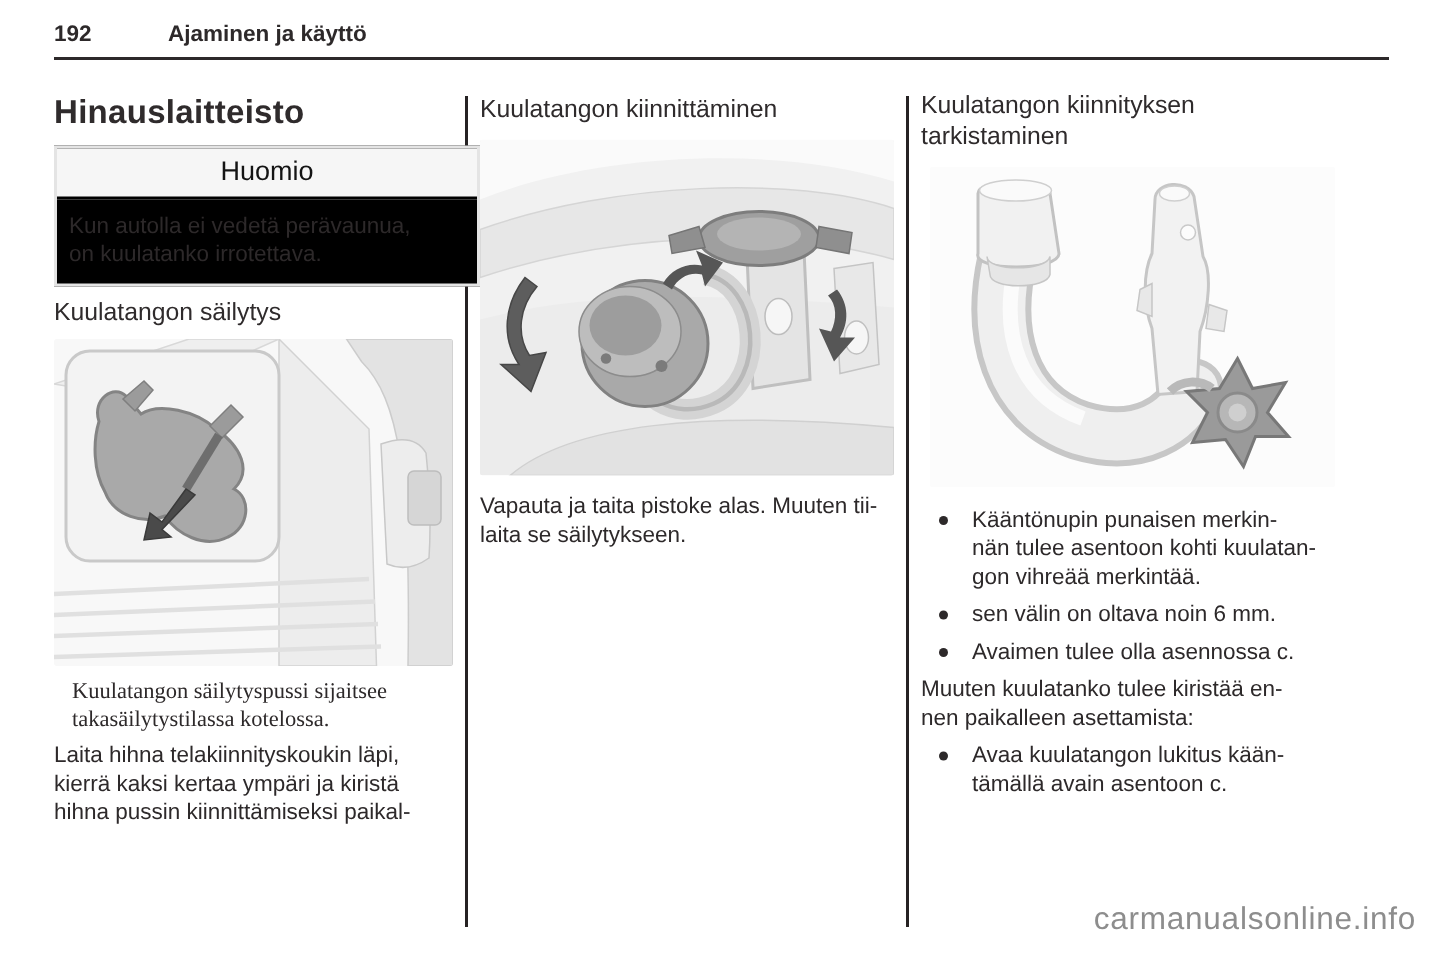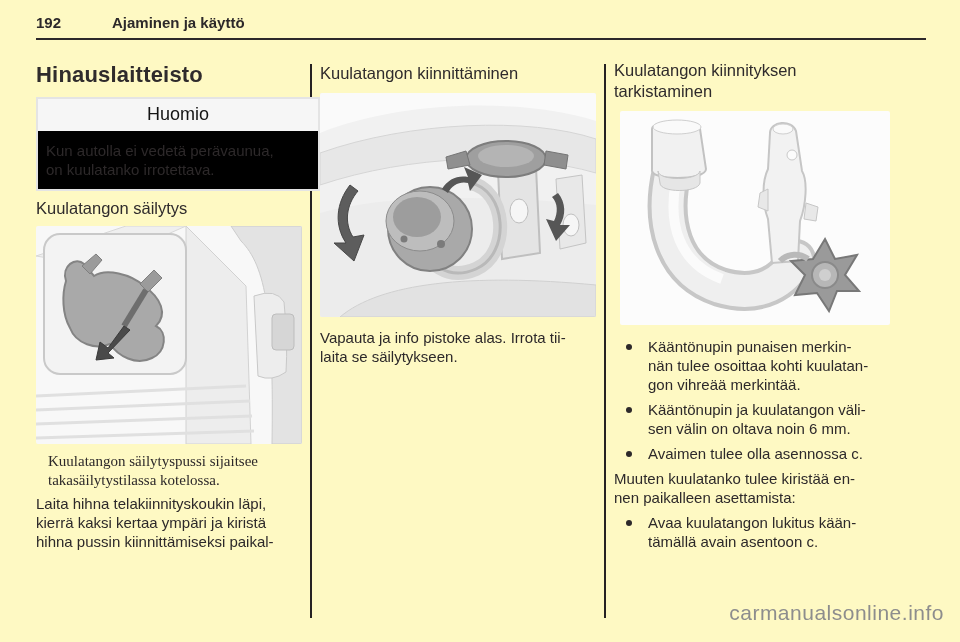--- a/index.html
+++ b/index.html
@@ -1,19 +1,19 @@
 <!DOCTYPE html>
 <html><head>
 <meta charset="utf-8">
 <style>
   * { margin:0; padding:0; box-sizing:border-box; }
   html,body { background:#000; }
   body { font-family:"Liberation Sans","DejaVu Sans",sans-serif; }
   #page {
-    position:relative; width:960px; height:642px; background:#fef9c3;
+    position:relative; width:960px; height:642px; background:#ffffff;
     overflow:hidden; color:#2d292a;
   }
   .hdr-num { position:absolute; left:36px; top:14px; font-size:15px; font-weight:bold; color:#2d292a; }
   .hdr-title { position:absolute; left:112px; top:14px; font-size:15px; font-weight:bold; color:#2d292a; }
   .hdr-rule { position:absolute; left:36px; top:38px; width:890px; height:2px; background:#2d292a; }
   .vdiv { position:absolute; top:64px; height:554px; width:2px; background:#262223; }
   #vdiv1 { left:310px; }
   #vdiv2 { left:604px; }
 
   .col { position:absolute; top:56px; }
@@ -140,21 +140,21 @@
         <ellipse cx="186" cy="63" rx="28" ry="11" fill="#b4b4b4"></ellipse>
         <path d="M146 58 L126 64 L128 76 L150 72 Z" fill="#8f8f8f" stroke="#757575"></path>
         <path d="M226 58 L248 62 L246 76 L224 72 Z" fill="#8f8f8f" stroke="#757575"></path>
 
         <path d="M122 96 C128 86 138 82 148 84 L144 74 L162 82 L150 98 L148 90 C140 88 132 92 128 100 Z" fill="#565656"></path>
         <path d="M238 100 C246 110 246 122 240 132 L250 132 L236 148 L226 126 L234 128 C238 120 238 110 232 104 Z" fill="#565656"></path>
       </svg>
     </div>
 
     <div style="position:absolute;left:0;top:272px;">
-      <div class="line">Vapauta ja info pistoke alas. Irrota tii-</div>
+      <div class="line">Vapauta ja taita pistoke alas. Muuten tii-</div>
       <div class="line">laita se säilytykseen.</div>
     </div>
   </div>
 
   <div class="col" id="col3">
     <div style="position:absolute;left:0;top:4px;">
       <div class="h2" style="line-height:21px;">Kuulatangon kiinnityksen</div>
       <div class="h2" style="line-height:21px;">tarkistaminen</div>
     </div>
 
@@ -183,26 +183,25 @@
           <circle cx="0" cy="2" r="6" fill="#cfcfcf"></circle>
         </g>
         <path d="M160 150 C168 142 180 142 188 148" fill="none" stroke="#b9b9b9" stroke-width="6"></path>
       </svg>
     </div>
 
     <div style="position:absolute;left:0;top:281px;">
       <div class="bullet">
         <span class="dot"></span>
         <div class="line">Kääntönupin punaisen merkin-</div>
-        <div class="line">nän tulee osoittaa kohti kuulatan-</div>
+        <div class="line">nän tulee asentoon kohti kuulatan-</div>
         <div class="line">gon vihreää merkintää.</div>
       </div>
       <div class="bullet">
         <span class="dot"></span>
-        <div class="line">Kääntönupin ja kuulatangon väli-</div>
         <div class="line">sen välin on oltava noin 6 mm.</div>
       </div>
       <div class="bullet">
         <span class="dot"></span>
         <div class="line">Avaimen tulee olla asennossa c.</div>
       </div>
       <div style="margin:4px 0 6px 0;">
         <div class="line">Muuten kuulatanko tulee kiristää en-</div>
         <div class="line">nen paikalleen asettamista:</div>
       </div>

